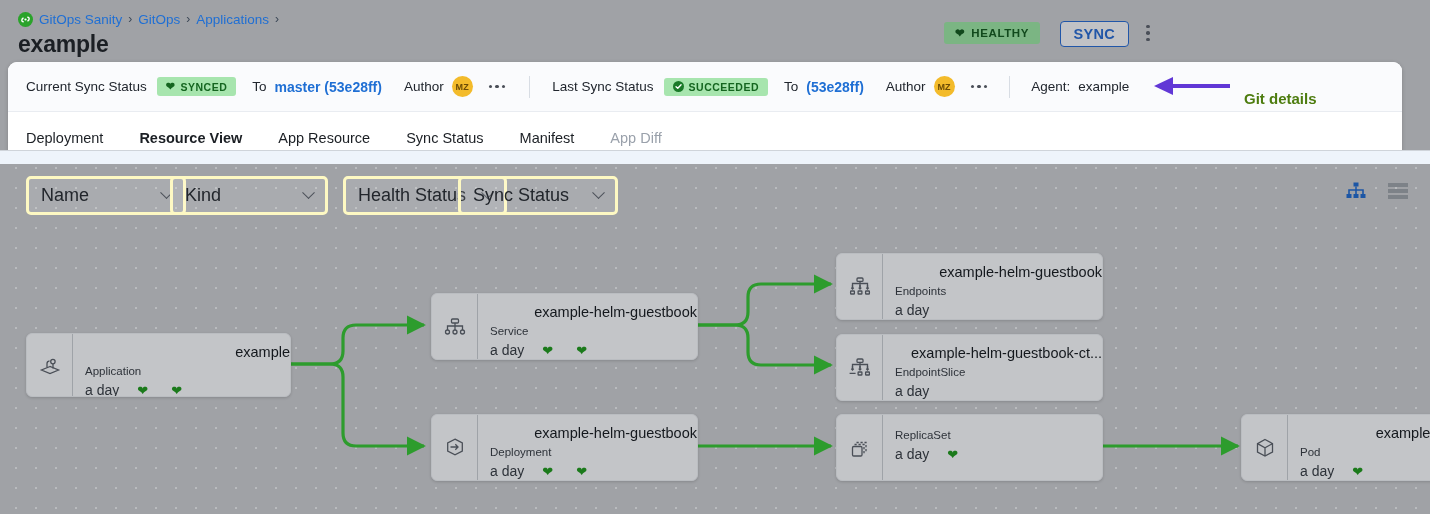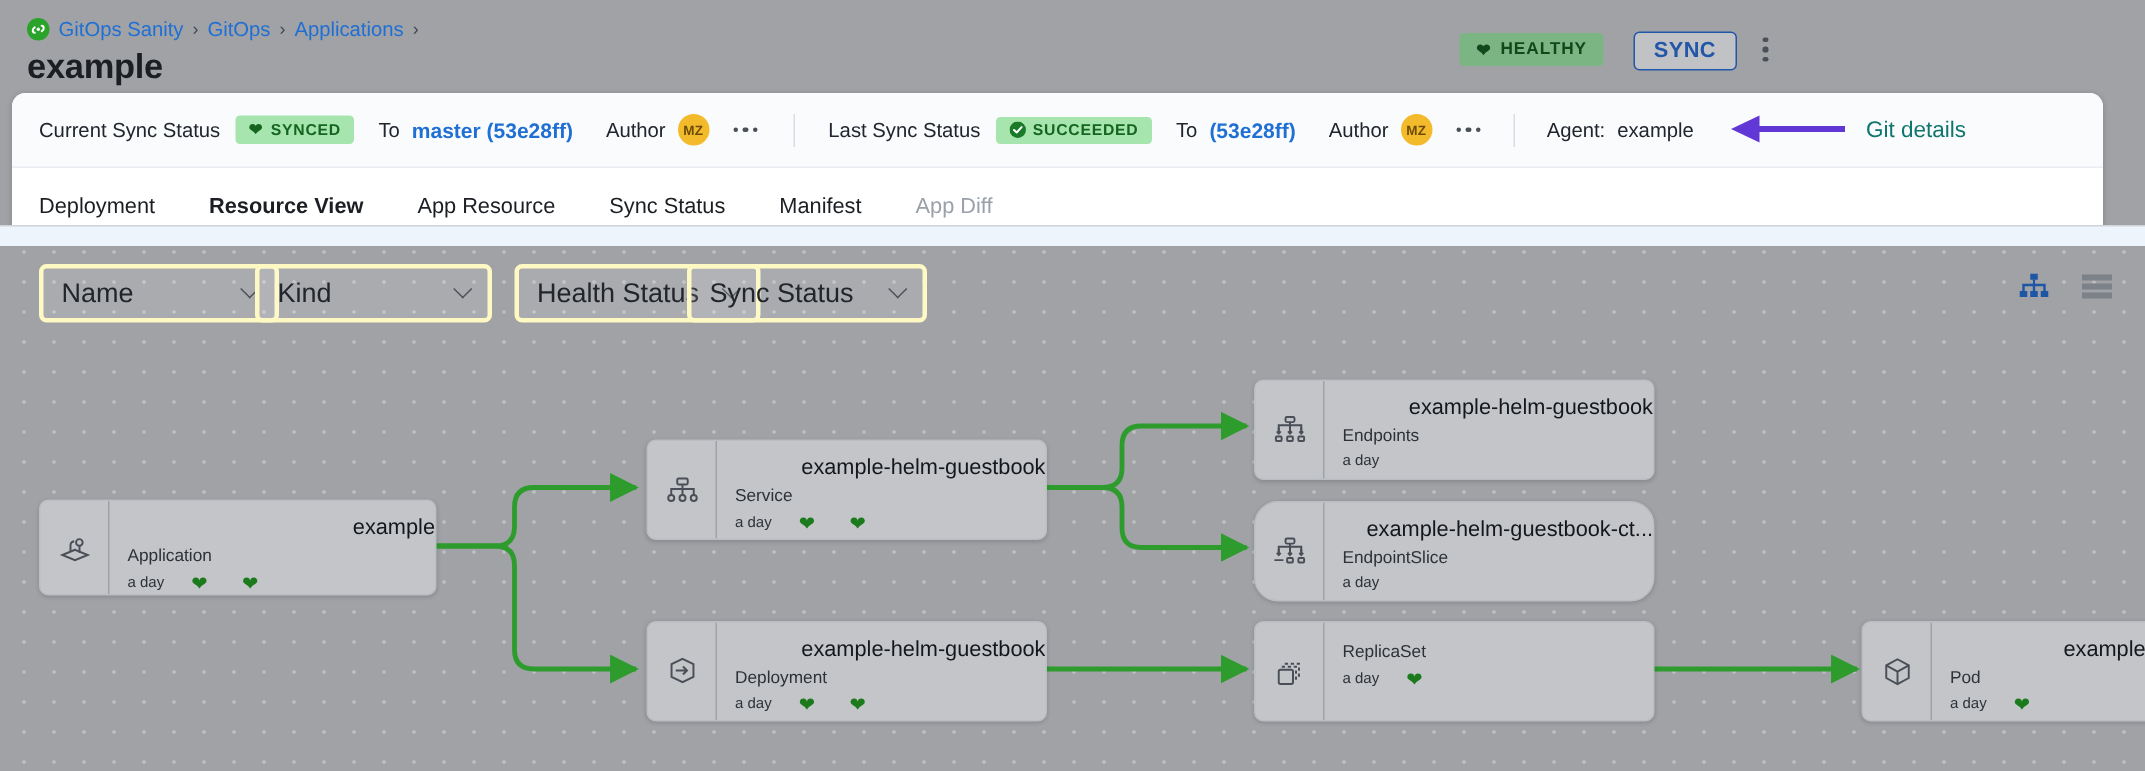--- a/index.html
+++ b/index.html
@@ -21,21 +21,21 @@
   
   #filter-strip-bg{
     position:absolute;left:0;top:150px;width:1430px;height:14px;
     background:#eef4fb;
   }
   #filter-strip-bg::after{
     content:"";position:absolute;left:0;top:0;width:100%;height:1px;background:#cfd4da;
   }
 
   
-  #topbar{position:absolute;left:0;top:0;width:1172px;height:64px;background:#a0a2a6;padding-left:29px;}
+  #topbar{position:absolute;left:0;top:0;width:1172px;height:64px;background:#a0a2a6;}
   #breadcrumb{
     position:absolute;left:18px;top:9px;height:20px;
     display:flex;align-items:center;gap:6px;
     font-size:13.5px;color:#1f6fd4;
   }
   #breadcrumb .bc-link{color:#1f6fd4;cursor:pointer;white-space:nowrap;}
   #breadcrumb .bc-sep{color:#3b4756;font-size:12px;}
   .argo-dot{
     width:15px;height:15px;border-radius:50%;
     background:#2aa32a;display:inline-block;position:relative;flex:0 0 auto;
@@ -104,21 +104,21 @@
     font-size:14.5px;color:#1b1f24;margin-right:36px;cursor:pointer;white-space:nowrap;
   }
   .tab.active{font-weight:bold;}
   .tab.active::after{
     content:"";position:absolute;left:0;right:0;bottom:0;height:2.5px;background:#2a72d4;
   }
   .tab.muted{color:#9aa1ab;}
 
   
   .annot-label{
-    position:absolute;font-size:15px;font-weight:normal;color:#0f766e;white-space:nowrap;
+    position:absolute;font-size:15px;font-weight:bold;color:#4d7c0f;white-space:nowrap;margin-top:12px;
   }
   .arrow-left{position:absolute;height:18px;}
   .arrow-left .shaft{position:absolute;right:0;top:7px;height:4px;background:#6137d6;}
   .arrow-left .head{
     position:absolute;left:0;top:0;width:0;height:0;
     border-top:9px solid transparent;border-bottom:9px solid transparent;
     border-right:19px solid #6137d6;
   }
 
   
@@ -146,21 +146,21 @@
     width:45px;flex:0 0 45px;display:flex;align-items:center;justify-content:center;
     border-right:1px solid #9fa3a8;
   }
   .node-body{flex:1;padding:10px 0 8px 12px;min-width:0;}
   .node-title{
     font-size:14.5px;color:#14181d;white-space:nowrap;overflow:hidden;
     text-overflow:ellipsis;line-height:17px;text-align:right;
   }
   .node-kind{font-size:11.5px;color:#2d3239;margin-top:3px;line-height:14px;}
   .node-meta{display:flex;align-items:center;gap:0;margin-top:4px;}
-  .node-age{font-size:10px;color:#2d3239;}
+  .node-age{font-size:14px;color:#2d3239;}
   .heart{color:#1b7a1b;font-size:13px;line-height:13px;}
   .heart.h1{margin-left:18px;}
   .heart.h2{margin-left:23px;}
 
   svg.k8s{display:block;}
   .k8s-stroke{fill:none;stroke:#4a4f57;stroke-width:1.3;}
 </style>
 </head>
 <body>
 
@@ -396,21 +396,21 @@
   </div>
   <div class="node-body">
     <div class="node-title">example-helm-guestbook</div>
     <div class="node-kind">Endpoints</div>
     <div class="node-meta">
       <span class="node-age">a day</span>
     </div>
   </div>
 </div>
 
-<div class="node" style="left:836px;top:334px;width:265px;height:65px;border-radius:16px;">
+<div class="node" style="left:836px;top:334px;width:265px;height:65px;">
   <div class="node-icon">
     <svg class="k8s" width="26" height="26" viewBox="0 0 26 26">
       <rect class="k8s-stroke" x="10" y="4" width="6" height="3.4" rx="1"></rect>
       <path class="k8s-stroke" d="M13,7.4 L13,9.5 M5.5,13 L5.5,9.5 L20.5,9.5 L20.5,13 M13,9.5 L13,13"></path>
       <path class="k8s-stroke" d="M5.5,11 L5.5,15 M4.2,13.6 L5.5,15 L6.8,13.6"></path>
       <path class="k8s-stroke" d="M13,11 L13,15 M11.7,13.6 L13,15 L14.3,13.6"></path>
       <path class="k8s-stroke" d="M20.5,11 L20.5,15 M19.2,13.6 L20.5,15 L21.8,13.6"></path>
       <path class="k8s-stroke" d="M2.6,18.4 L8.6,18.4"></path>
       <rect class="k8s-stroke" x="11.1" y="17" width="3.8" height="3" rx=".6"></rect>
       <rect class="k8s-stroke" x="18.6" y="17" width="3.8" height="3" rx=".6"></rect>

